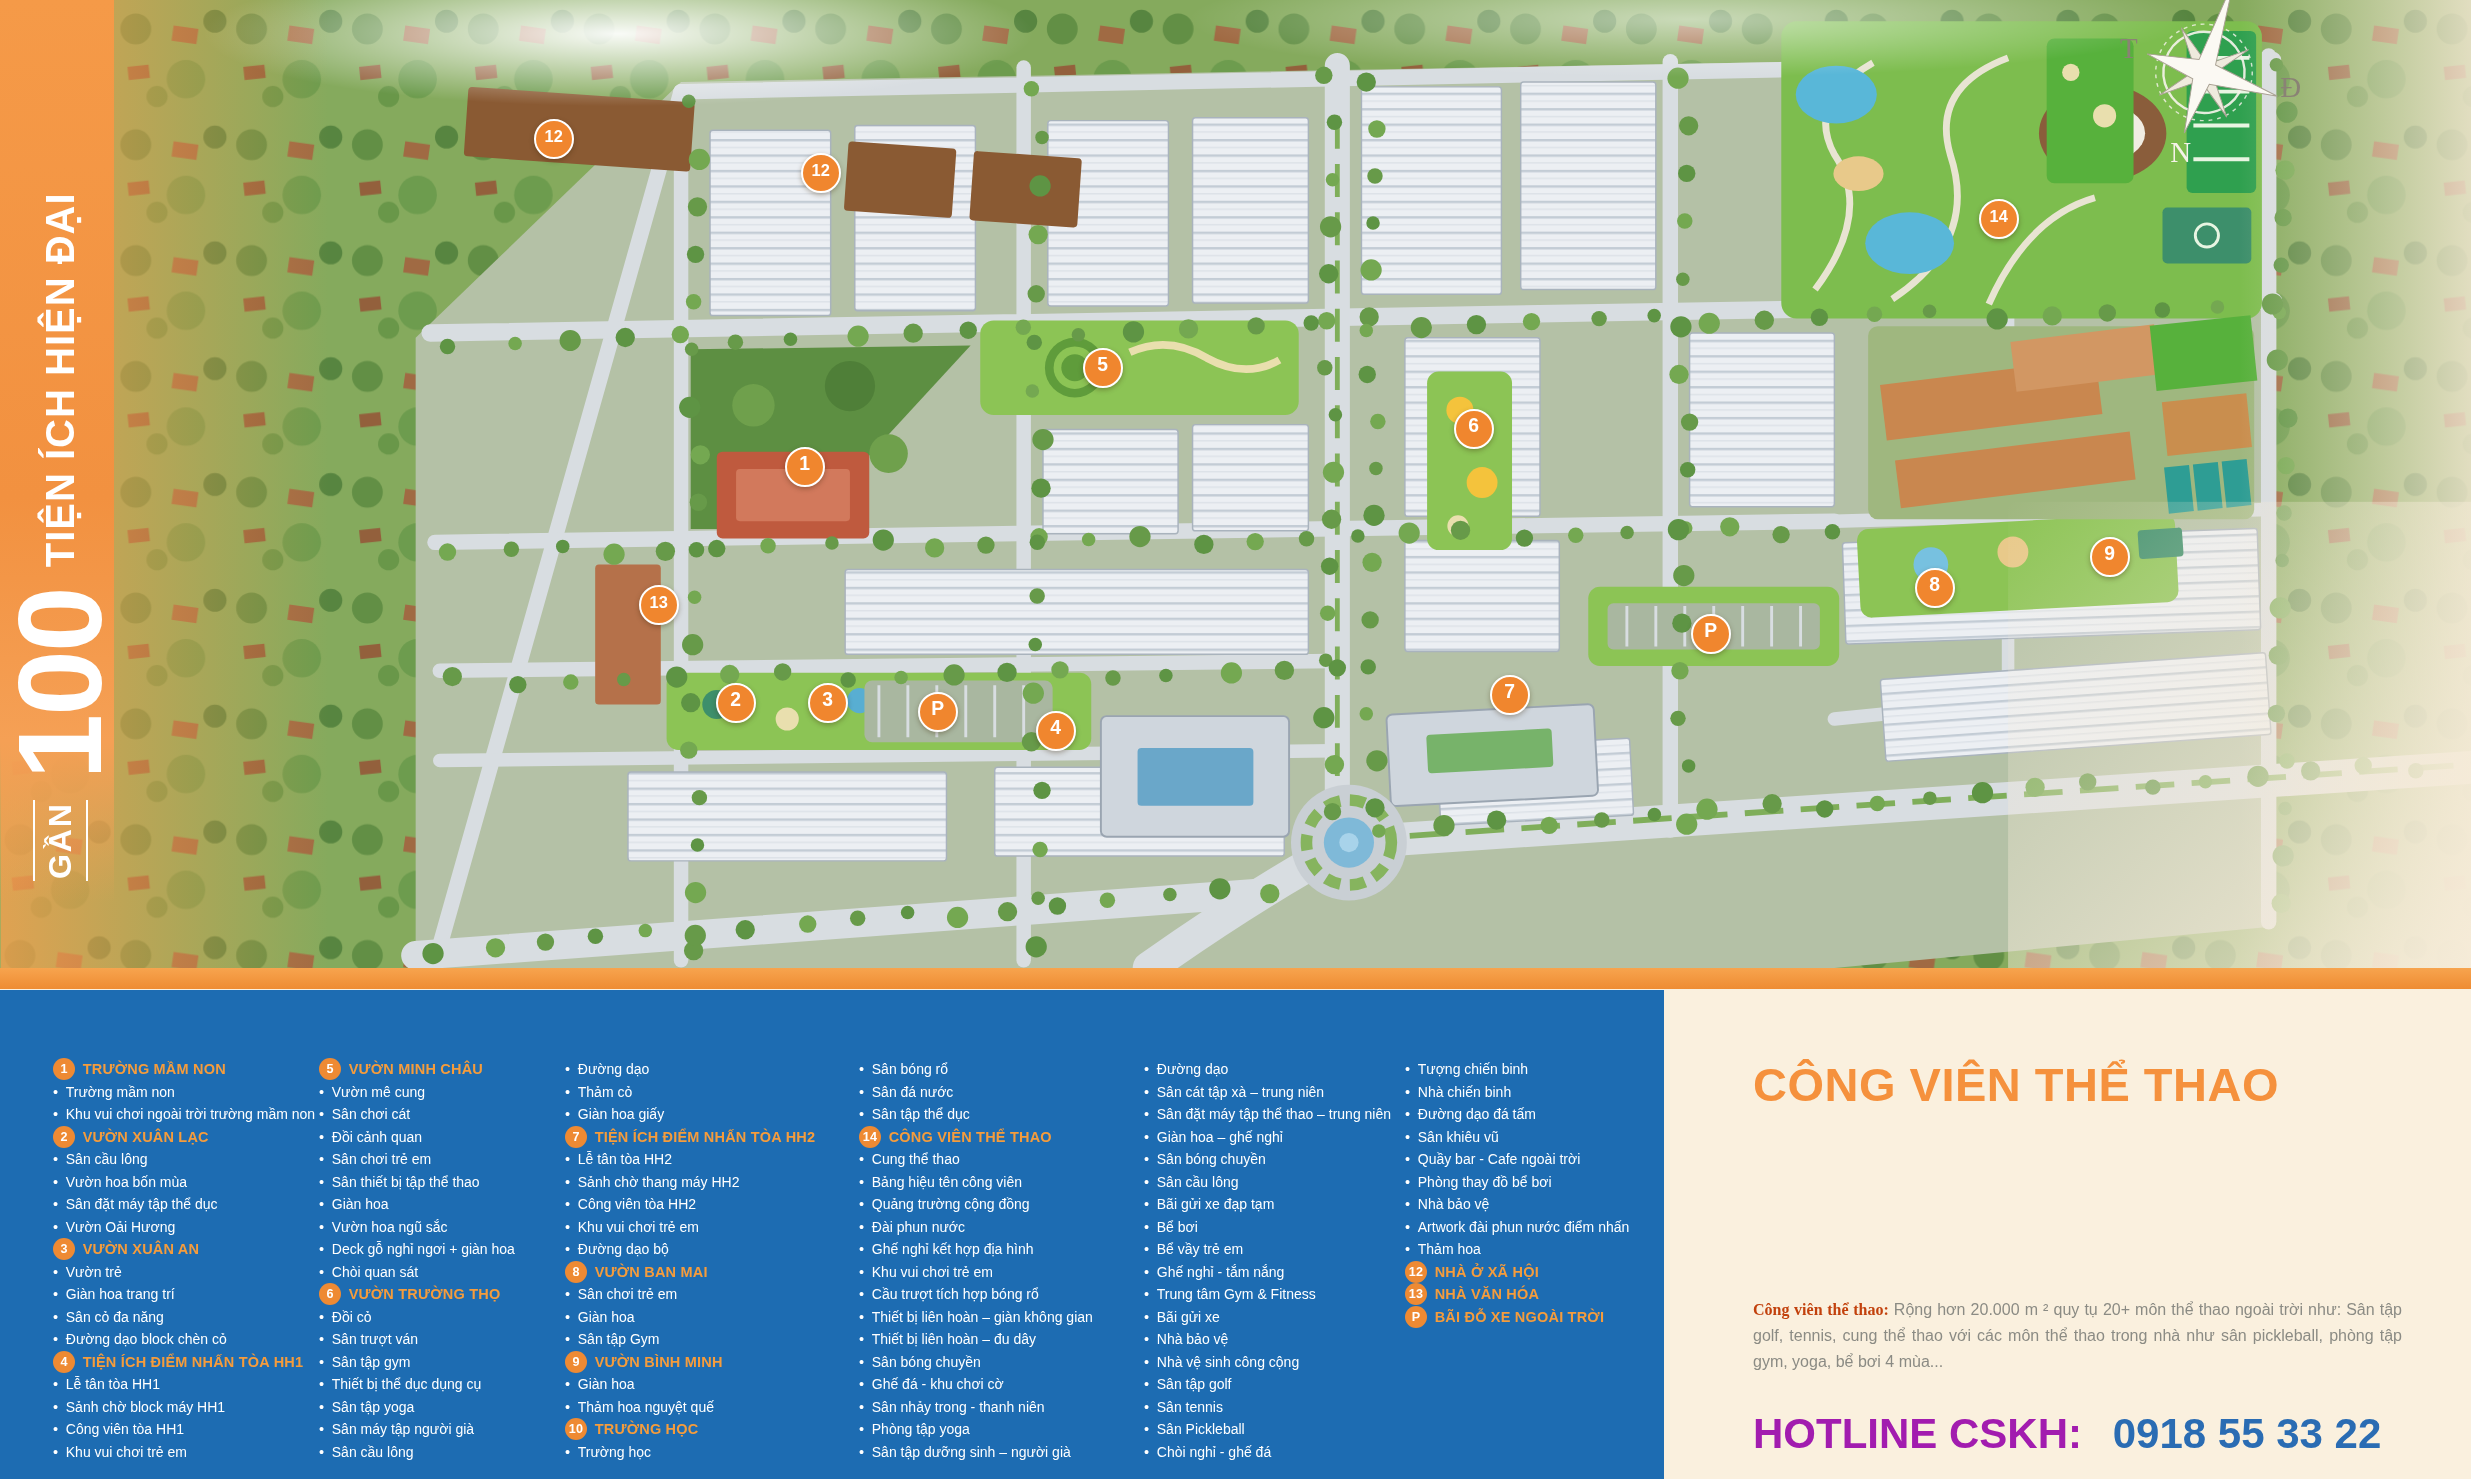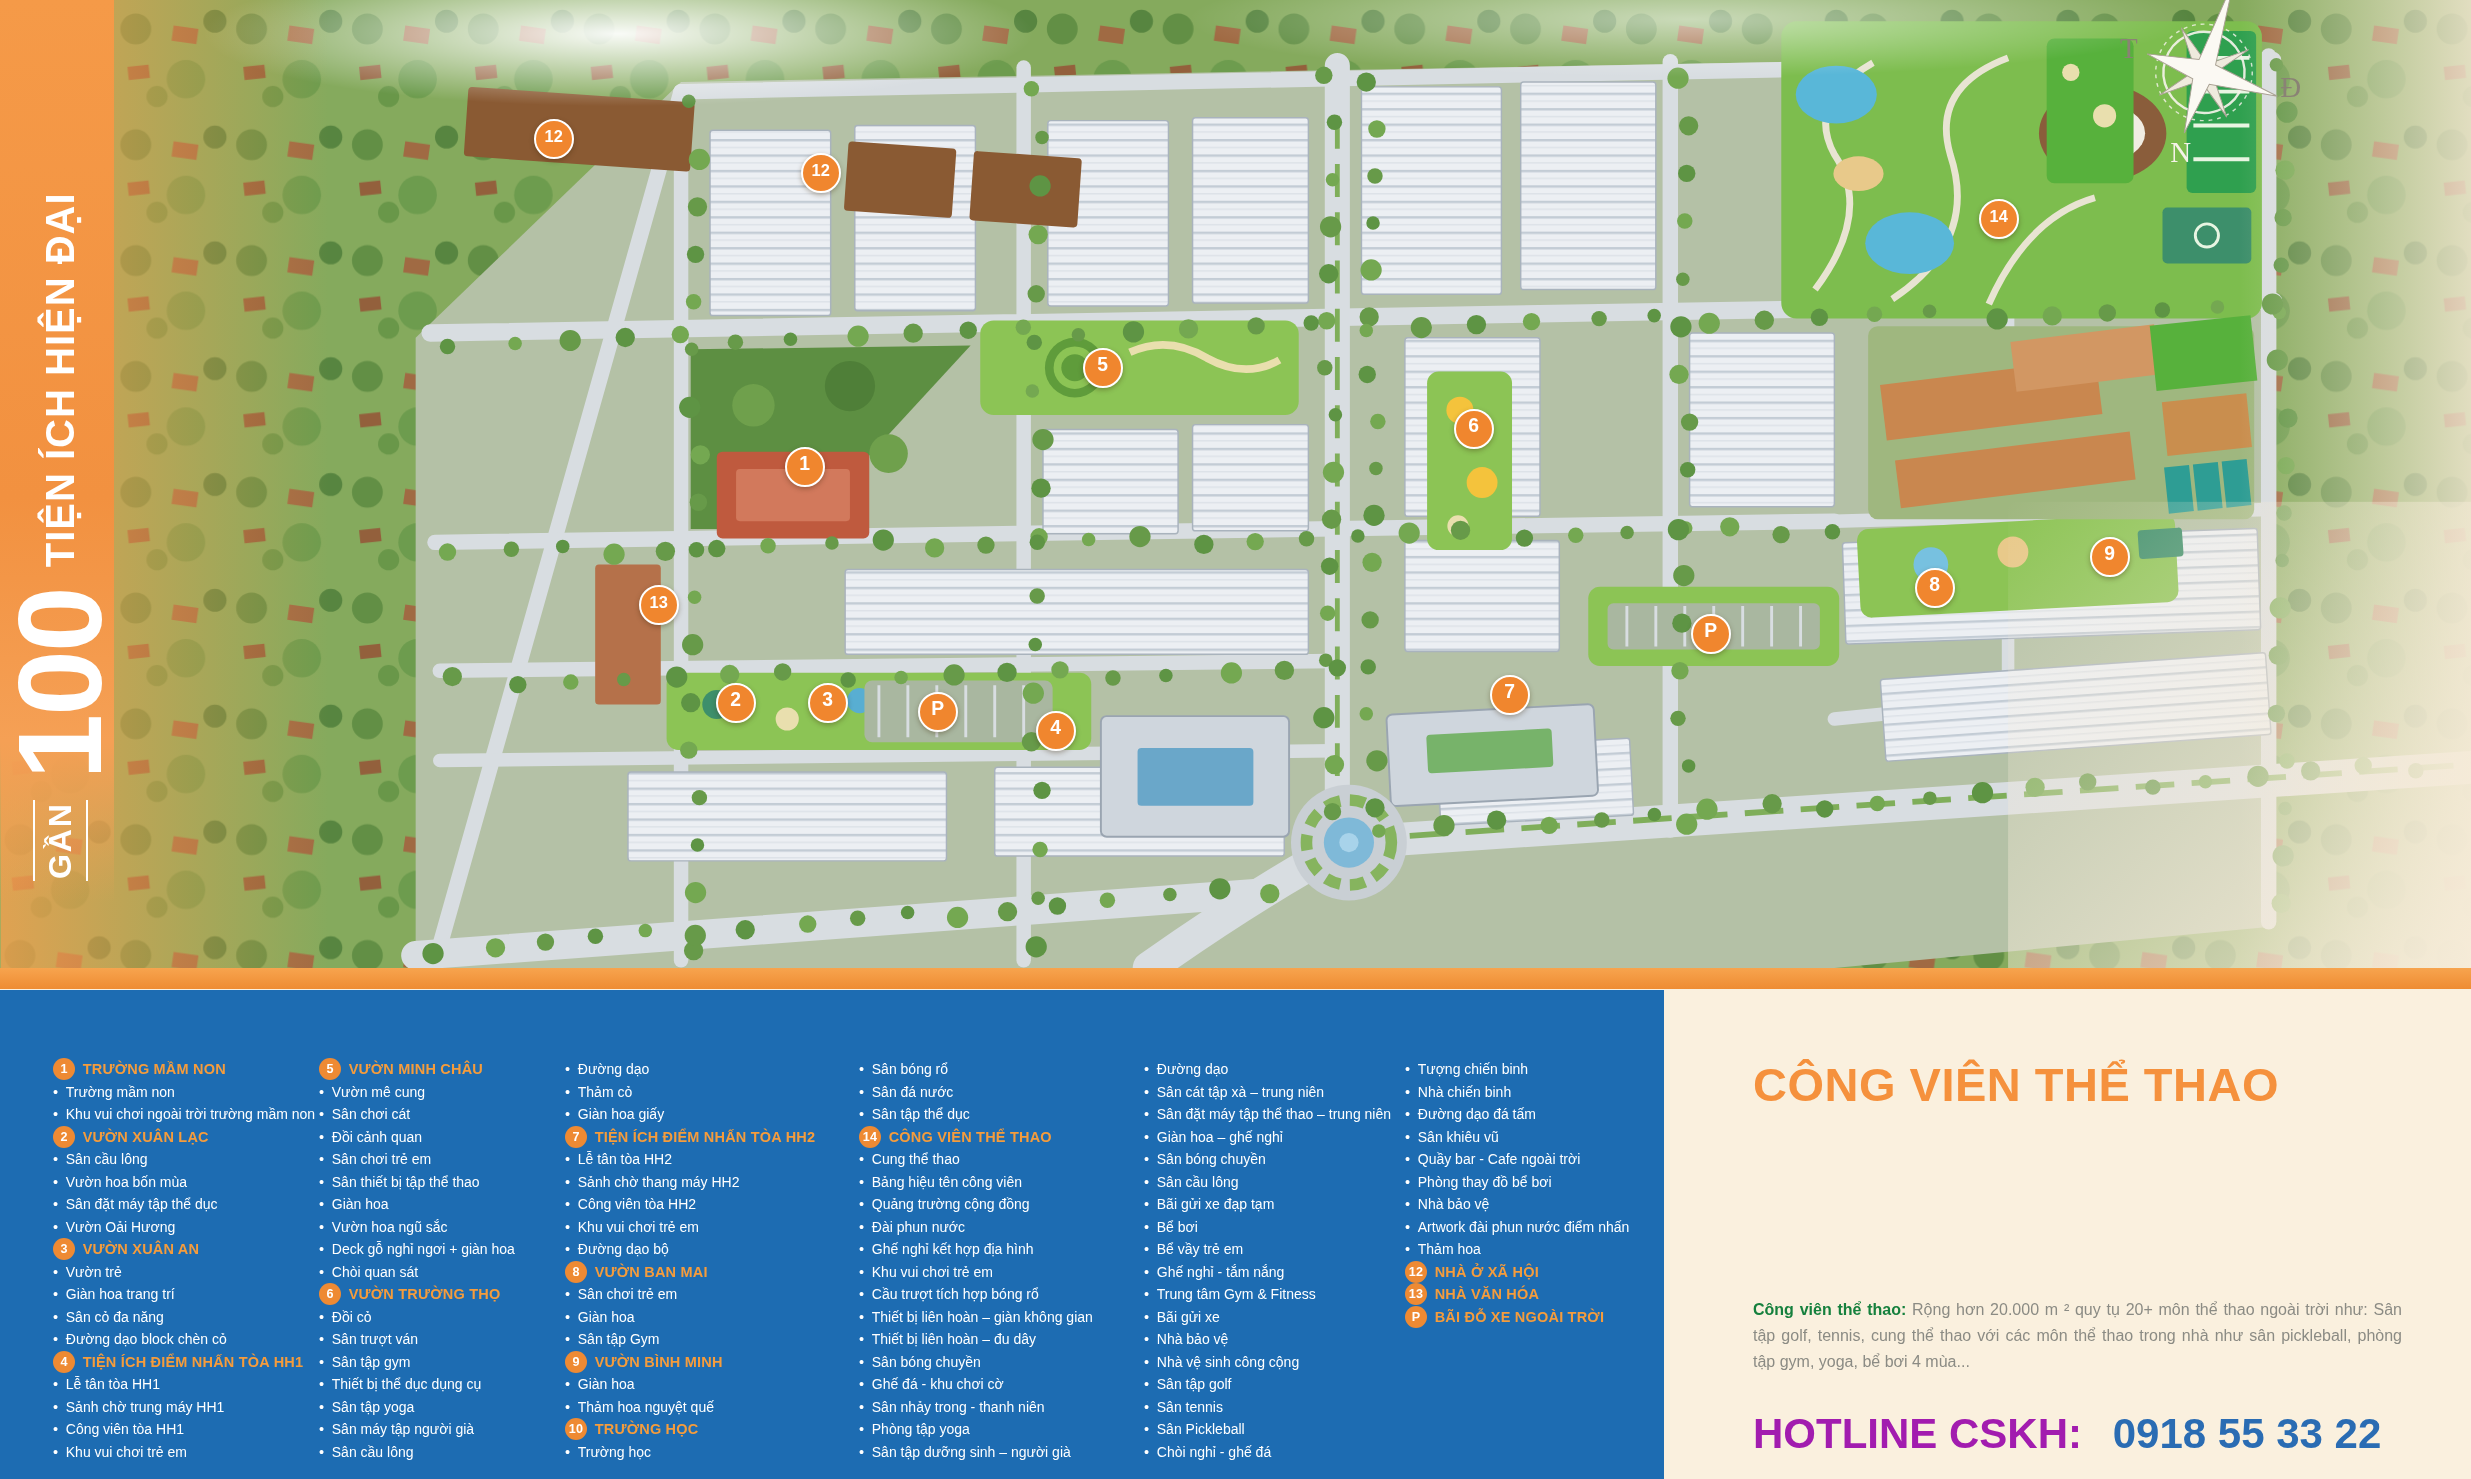--- a/index.html
+++ b/index.html
@@ -68,21 +68,21 @@
     color:#f5913d;font-size:47px;font-weight:bold;line-height:1.22;letter-spacing:0.5px;
   }
   .info-subtitle{
     position:absolute;left:89px;top:234px;
     color:#2a6cb3;font-size:30px;font-weight:bold;letter-spacing:0.5px;
   }
   .info-desc{
     position:absolute;left:89px;top:307px;width:649px;
     color:#8b8b84;font-size:16px;line-height:1.62;text-align:justify;
   }
-  .info-desc b{color:#15803d;}
+  .info-desc b{color:#c2410c;font-family:Liberation Serif, serif;}
   .hotline{position:absolute;left:89px;top:420px;font-size:42px;font-weight:bold;white-space:nowrap;}
   .hotline .hl-label{color:#a21caf;}
   .hotline .hl-number{color:#2a6cb3;margin-left:19px;}
 </style>
 </head>
 <body>
 
 <div class="map-wrap">
   <svg width="2472" height="968" viewBox="0 0 2560 1003">
     <defs>
@@ -581,21 +581,21 @@
       <div class="lg-head">
         <span class="badge">4</span>
         <span>TIỆN ÍCH ĐIỂM NHẤN TÒA HH1</span>
       </div>
       <div class="lg-item">
         <span class="dot">•</span>
         <span>Lễ tân tòa HH1</span>
       </div>
       <div class="lg-item">
         <span class="dot">•</span>
-        <span>Sảnh chờ trung máy HH1</span>
+        <span>Sảnh chờ block máy HH1</span>
       </div>
       <div class="lg-item">
         <span class="dot">•</span>
         <span>Công viên tòa HH1</span>
       </div>
       <div class="lg-item">
         <span class="dot">•</span>
         <span>Khu vui chơi trẻ em</span>
       </div>
     </div>

